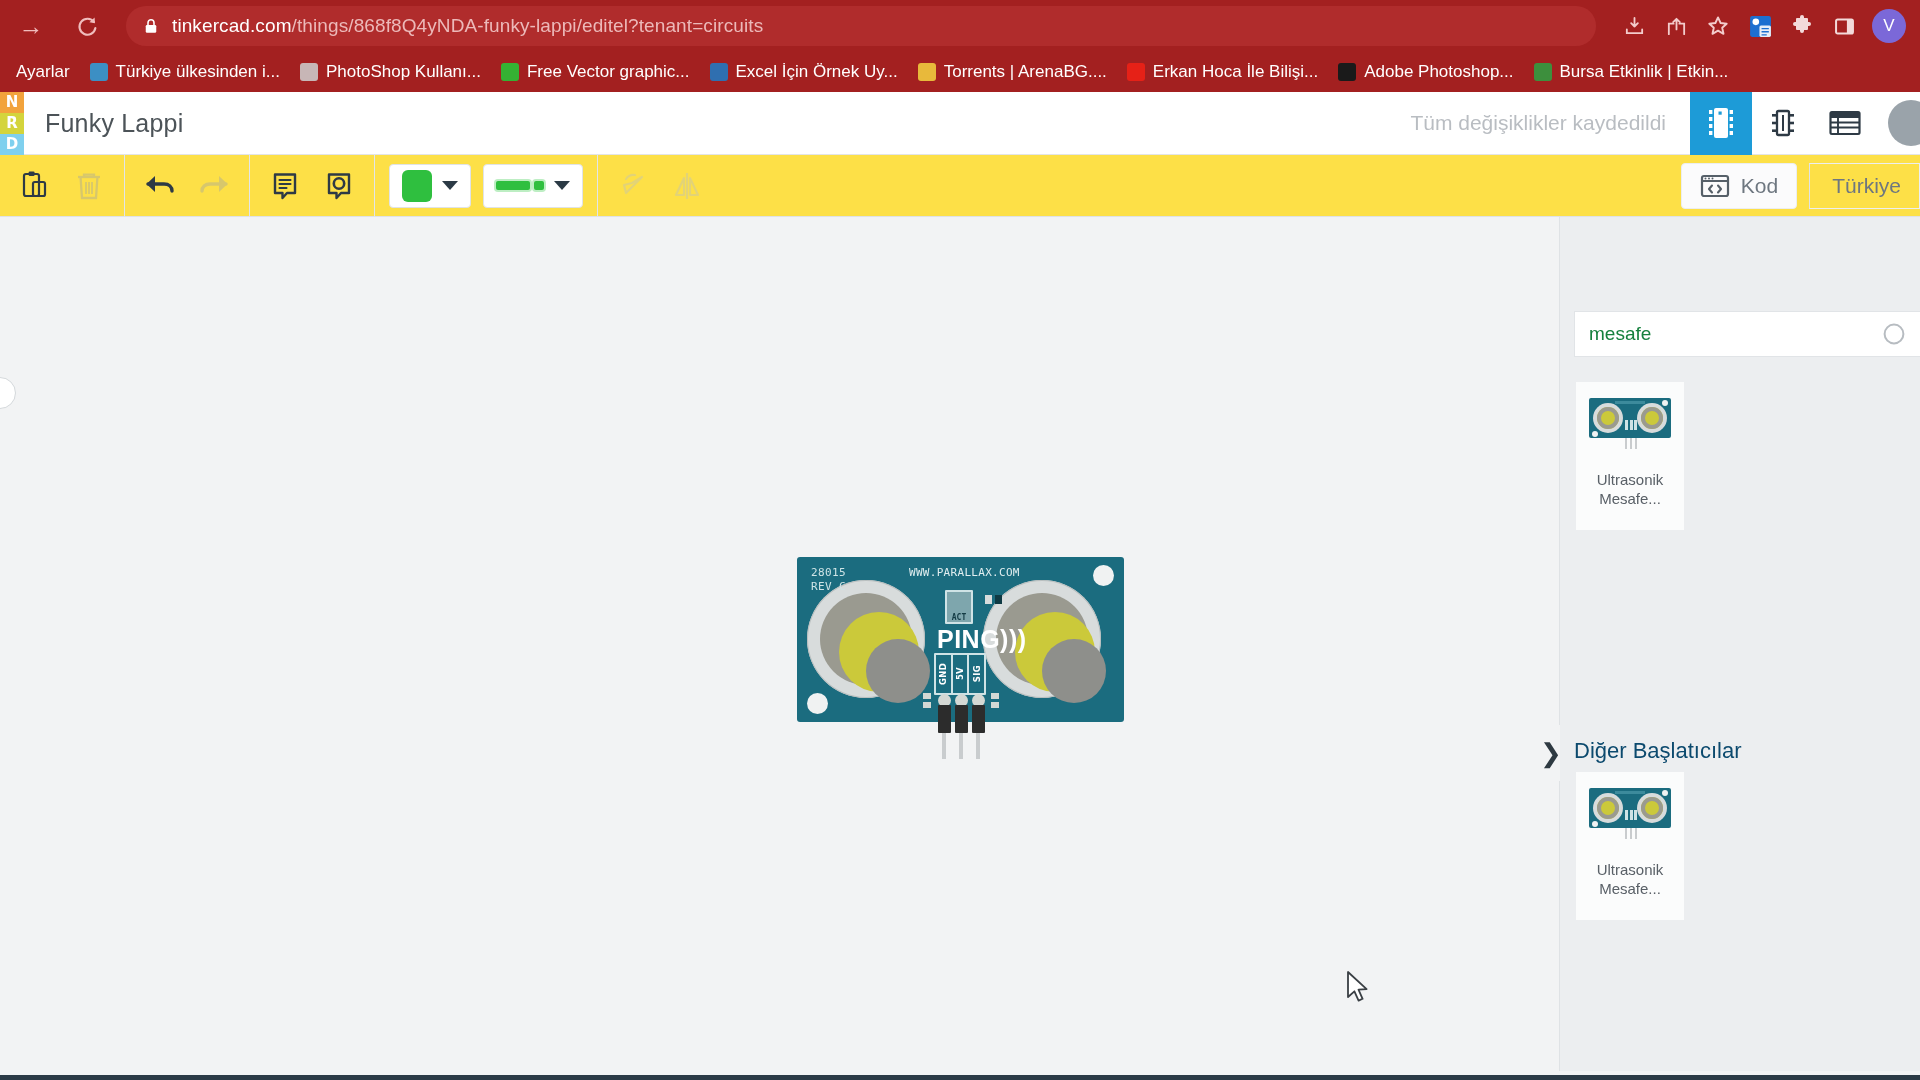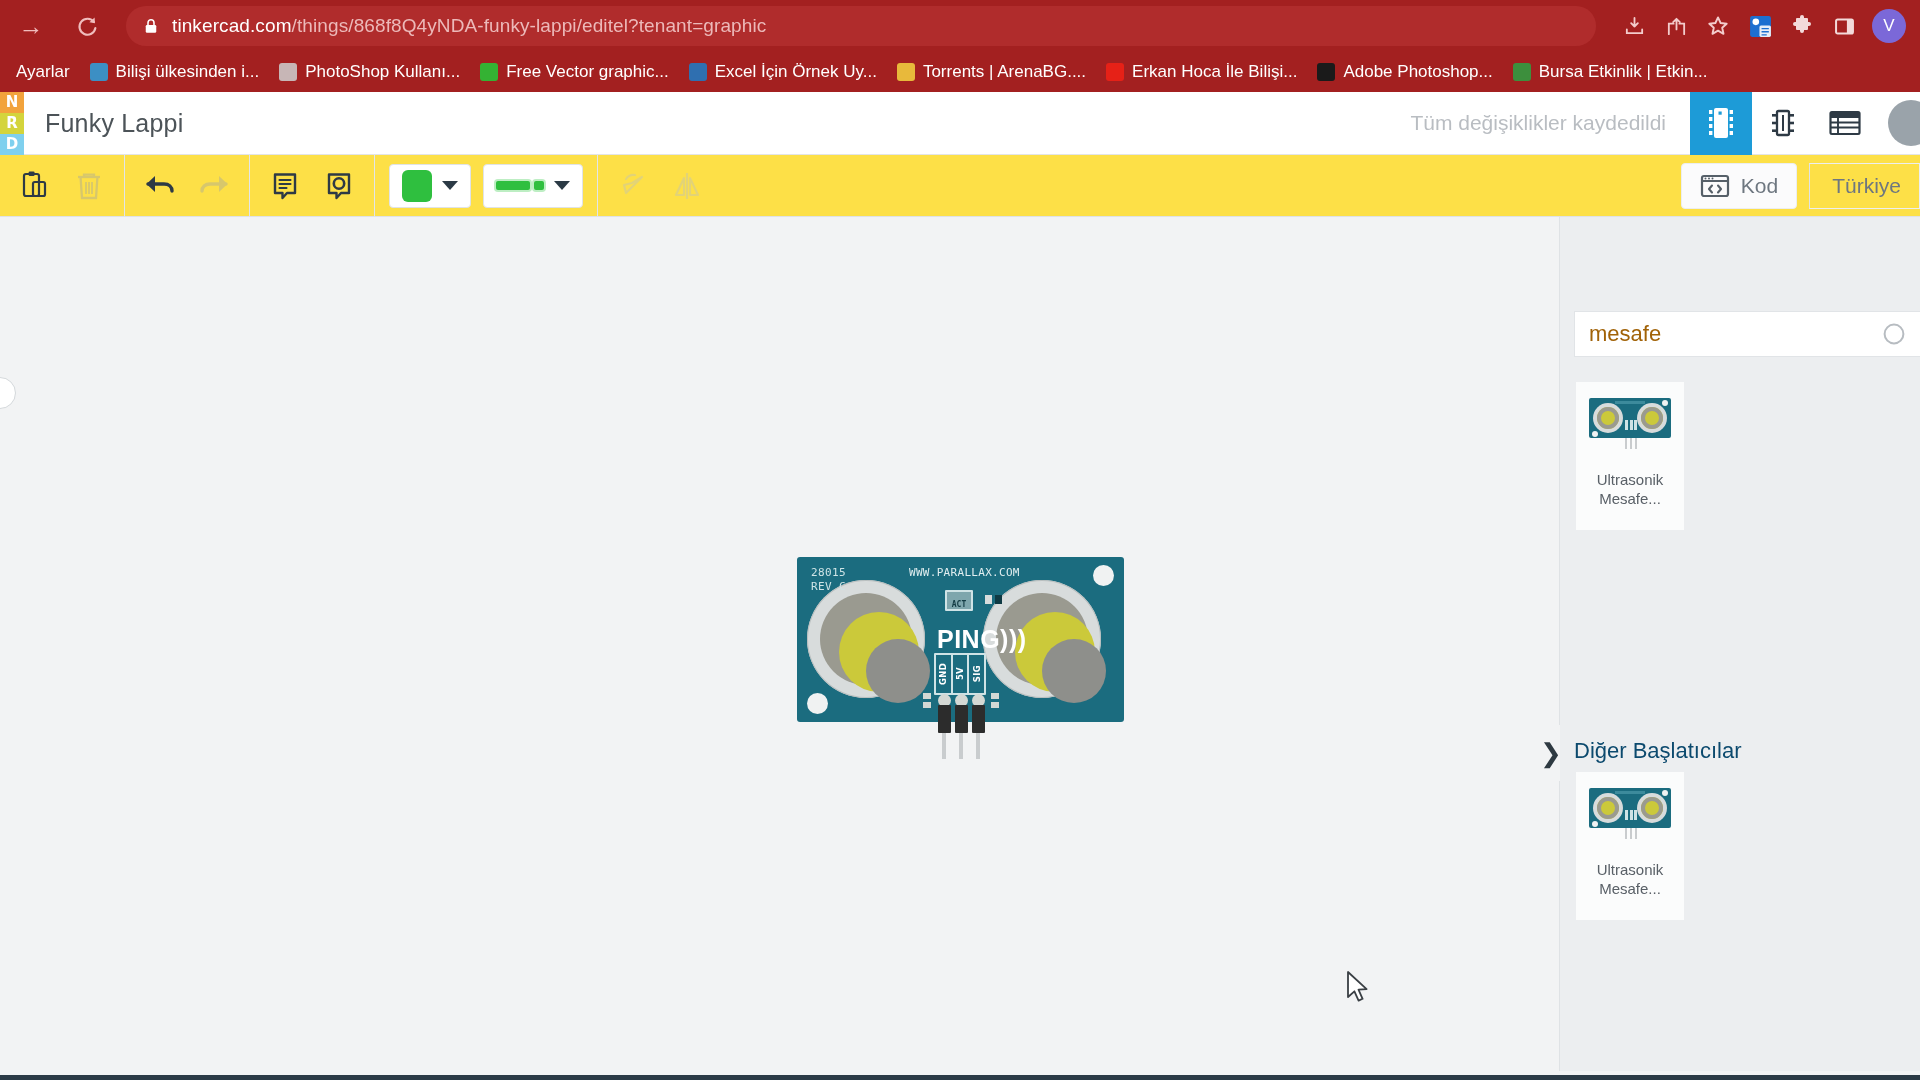--- a/index.html
+++ b/index.html
@@ -228,21 +228,21 @@
     color: #cfe4e6; font-size: 11px; line-height: 1.25;
     font-family: "DejaVu Sans Mono", monospace; letter-spacing: .4px;
   }
   #lbl-url {
     position: absolute; left: 112px; top: 9px;
     color: #e1eef0; font-size: 11px;
     font-family: "DejaVu Sans Mono", monospace; letter-spacing: .3px;
   }
   #act-chip {
     position: absolute; left: 148px; top: 33px;
-    width: 28px; height: 21px; background: #7ea6ad;
+    width: 28px; height: 34px; background: #7ea6ad;
     border: 2px solid #cfe3e6; border-radius: 1px;
     display: flex; align-items: flex-end; justify-content: center;
   }
   #act-chip span { font-size: 8px; color: #133b44; font-weight: bold;
                    font-family: "DejaVu Sans Mono", monospace; }
   #smd-pair { position: absolute; left: 188px; top: 38px; display: flex; gap: 3px; }
   #smd-pair i { display: block; width: 7px; height: 9px; background: #d8dcdc; }
   #smd-pair i.dark { background: #0f3a44; }
   #lbl-ping {
     position: absolute; left: 140px; top: 68px;
@@ -318,21 +318,21 @@
     width: 0; height: 0;
     border-left: 9px solid transparent; border-right: 9px solid transparent;
     border-top: 11px solid #21262b;
   }
   #search-wrap {
     position: absolute; left: 14px; top: 94px;
     width: 347px; height: 46px;
     background: #ffffff; border: 1px solid #e1e4e7;
     display: flex; align-items: center; padding: 0 14px;
   }
-  #search-input-text { font-size: 22px; color: #a16207; flex: 1 1 auto; }
+  #search-input-text { font-size: 19px; color: #15803d; flex: 1 1 auto; }
   #search-clear { color: #b7bcc1; }
 
   #results-area { position: absolute; left: 0; top: 165px; width: 361px; }
   .result-tile {
     width: 108px; height: 148px;
     background: #fbfcfc;
     display: flex; flex-direction: column;
     align-items: center; justify-content: flex-start;
     padding-top: 16px;
   }
@@ -387,21 +387,21 @@
         <path d="M19.6 3.6 L19.9 9.2 L14.4 8.3 Z" fill="#f0bdbd"></path>
       </svg>
     </div>
 
     <div id="omnibox">
       <svg id="lock-icon" viewBox="0 0 24 24">
         <rect x="5" y="10.5" width="14" height="10.5" rx="1.8" fill="#ffffff"></rect>
         <path d="M8 10.5V7.6a4 4 0 0 1 8 0v2.9" fill="none" stroke="#ffffff" stroke-width="2.1"></path>
       </svg>
       <div id="url-text">
-        <span>tinkercad.com</span><span class="dim">/things/868f8Q4yNDA-funky-lappi/editel?tenant=graphic</span>
+        <span>tinkercad.com</span><span class="dim">/things/868f8Q4yNDA-funky-lappi/editel?tenant=circuits</span>
       </div>
     </div>
 
     <div id="browser-actions">
       <div class="act-btn">
         <svg width="23" height="23" viewBox="0 0 24 24">
           <path d="M12 3v9m0 0 3.5-3.5M12 12 8.5 8.5" fill="none" stroke="#f3cccc" stroke-width="1.9" stroke-linecap="round"></path>
           <path d="M4 15v4h16v-4" fill="none" stroke="#f3cccc" stroke-width="1.9" stroke-linecap="round"></path>
         </svg>
       </div>
@@ -442,21 +442,21 @@
     </div>
   </div>
 
   <div id="bookmarks-bar">
 
   <div class="bookmark">
         <span>Ayarlar</span>
       </div>
       <div class="bookmark">
         <span class="bm-ico" style="background: rgb(60, 143, 196);"></span>
-        <span>Bilişi ülkesinden i...</span>
+        <span>Türkiye ülkesinden i...</span>
       </div>
       <div class="bookmark">
         <span class="bm-ico" style="background: rgb(199, 182, 182);"></span>
         <span>PhotoShop Kullanı...</span>
       </div>
       <div class="bookmark">
         <span class="bm-ico" style="background: rgb(52, 178, 51);"></span>
         <span>Free Vector graphic...</span>
       </div>
       <div class="bookmark">

